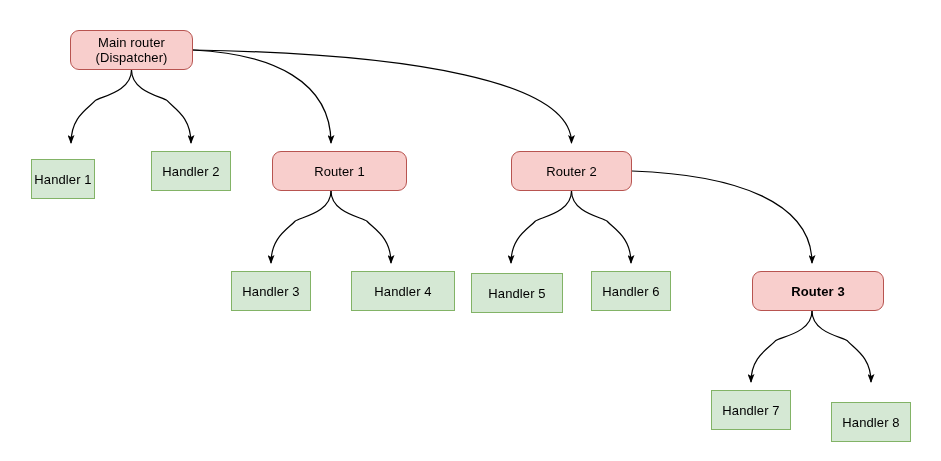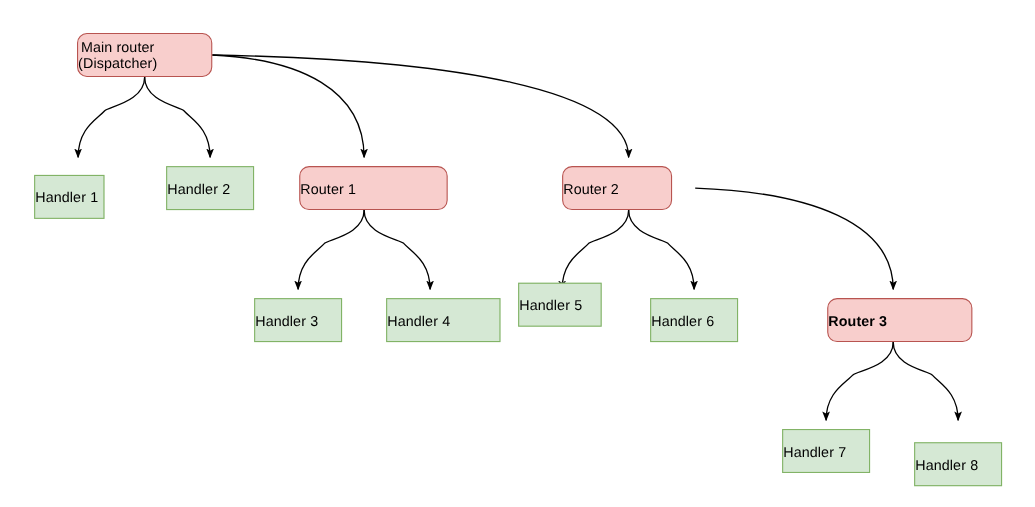--- a/index.html
+++ b/index.html
@@ -22,21 +22,21 @@
     left: 0;
     top: 0;
     width: 941px;
     height: 461px;
   }
   .node {
     position: absolute;
     box-sizing: border-box;
     display: flex;
     align-items: center;
-    justify-content: flex-start;
+    justify-content: center;
     text-align: center;
     font-size: 13px;
     line-height: 15px;
     color: #000000;
     letter-spacing: 0.1px;
     z-index: 2;
     white-space: pre-line;
   }
   .node.router {
     background: #f8cecc;
@@ -78,23 +78,23 @@
         <path d="M 812 311 C 812 333, 842.68 336.82, 847.4 340.82 C 854.48 348.82, 871 356.82, 871 382" stroke="#000000" fill="none" stroke-width="1.2" marker-end="url(#arrowhead)"></path>
       </g>
   </svg>
 
   <div id="nodes-layer">
       <div class="node router" style="left: 70px; top: 30px; width: 123px; height: 40px;"><span class="node-label">Main router
 (Dispatcher)</span></div>
       <div class="node handler" style="left: 31px; top: 159px; width: 64px; height: 40px;"><span class="node-label">Handler 1</span></div>
       <div class="node handler" style="left: 151px; top: 151px; width: 80px; height: 40px;"><span class="node-label">Handler 2</span></div>
       <div class="node router" style="left: 272px; top: 151px; width: 135px; height: 40px;"><span class="node-label">Router 1</span></div>
-      <div class="node router" style="left: 511px; top: 151px; width: 100px; height: 40px;"><span class="node-label">Router 2</span></div>
+      <div class="node router" style="left: 511px; top: 151px; width: 121px; height: 40px;"><span class="node-label">Router 2</span></div>
       <div class="node handler" style="left: 231px; top: 271px; width: 80px; height: 40px;"><span class="node-label">Handler 3</span></div>
       <div class="node handler" style="left: 351px; top: 271px; width: 104px; height: 40px;"><span class="node-label">Handler 4</span></div>
-      <div class="node handler" style="left: 471px; top: 257px; width: 76px; height: 40px;"><span class="node-label">Handler 5</span></div>
+      <div class="node handler" style="left: 471px; top: 273px; width: 92px; height: 40px;"><span class="node-label">Handler 5</span></div>
       <div class="node handler" style="left: 591px; top: 271px; width: 80px; height: 40px;"><span class="node-label">Handler 6</span></div>
       <div class="node router" style="left: 752px; top: 271px; width: 132px; height: 40px; font-weight: bold;"><span class="node-label">Router 3</span></div>
       <div class="node handler" style="left: 711px; top: 390px; width: 80px; height: 40px;"><span class="node-label">Handler 7</span></div>
       <div class="node handler" style="left: 831px; top: 402px; width: 80px; height: 40px;"><span class="node-label">Handler 8</span></div>
     </div>
 
 </div>
 
 </body></html>

